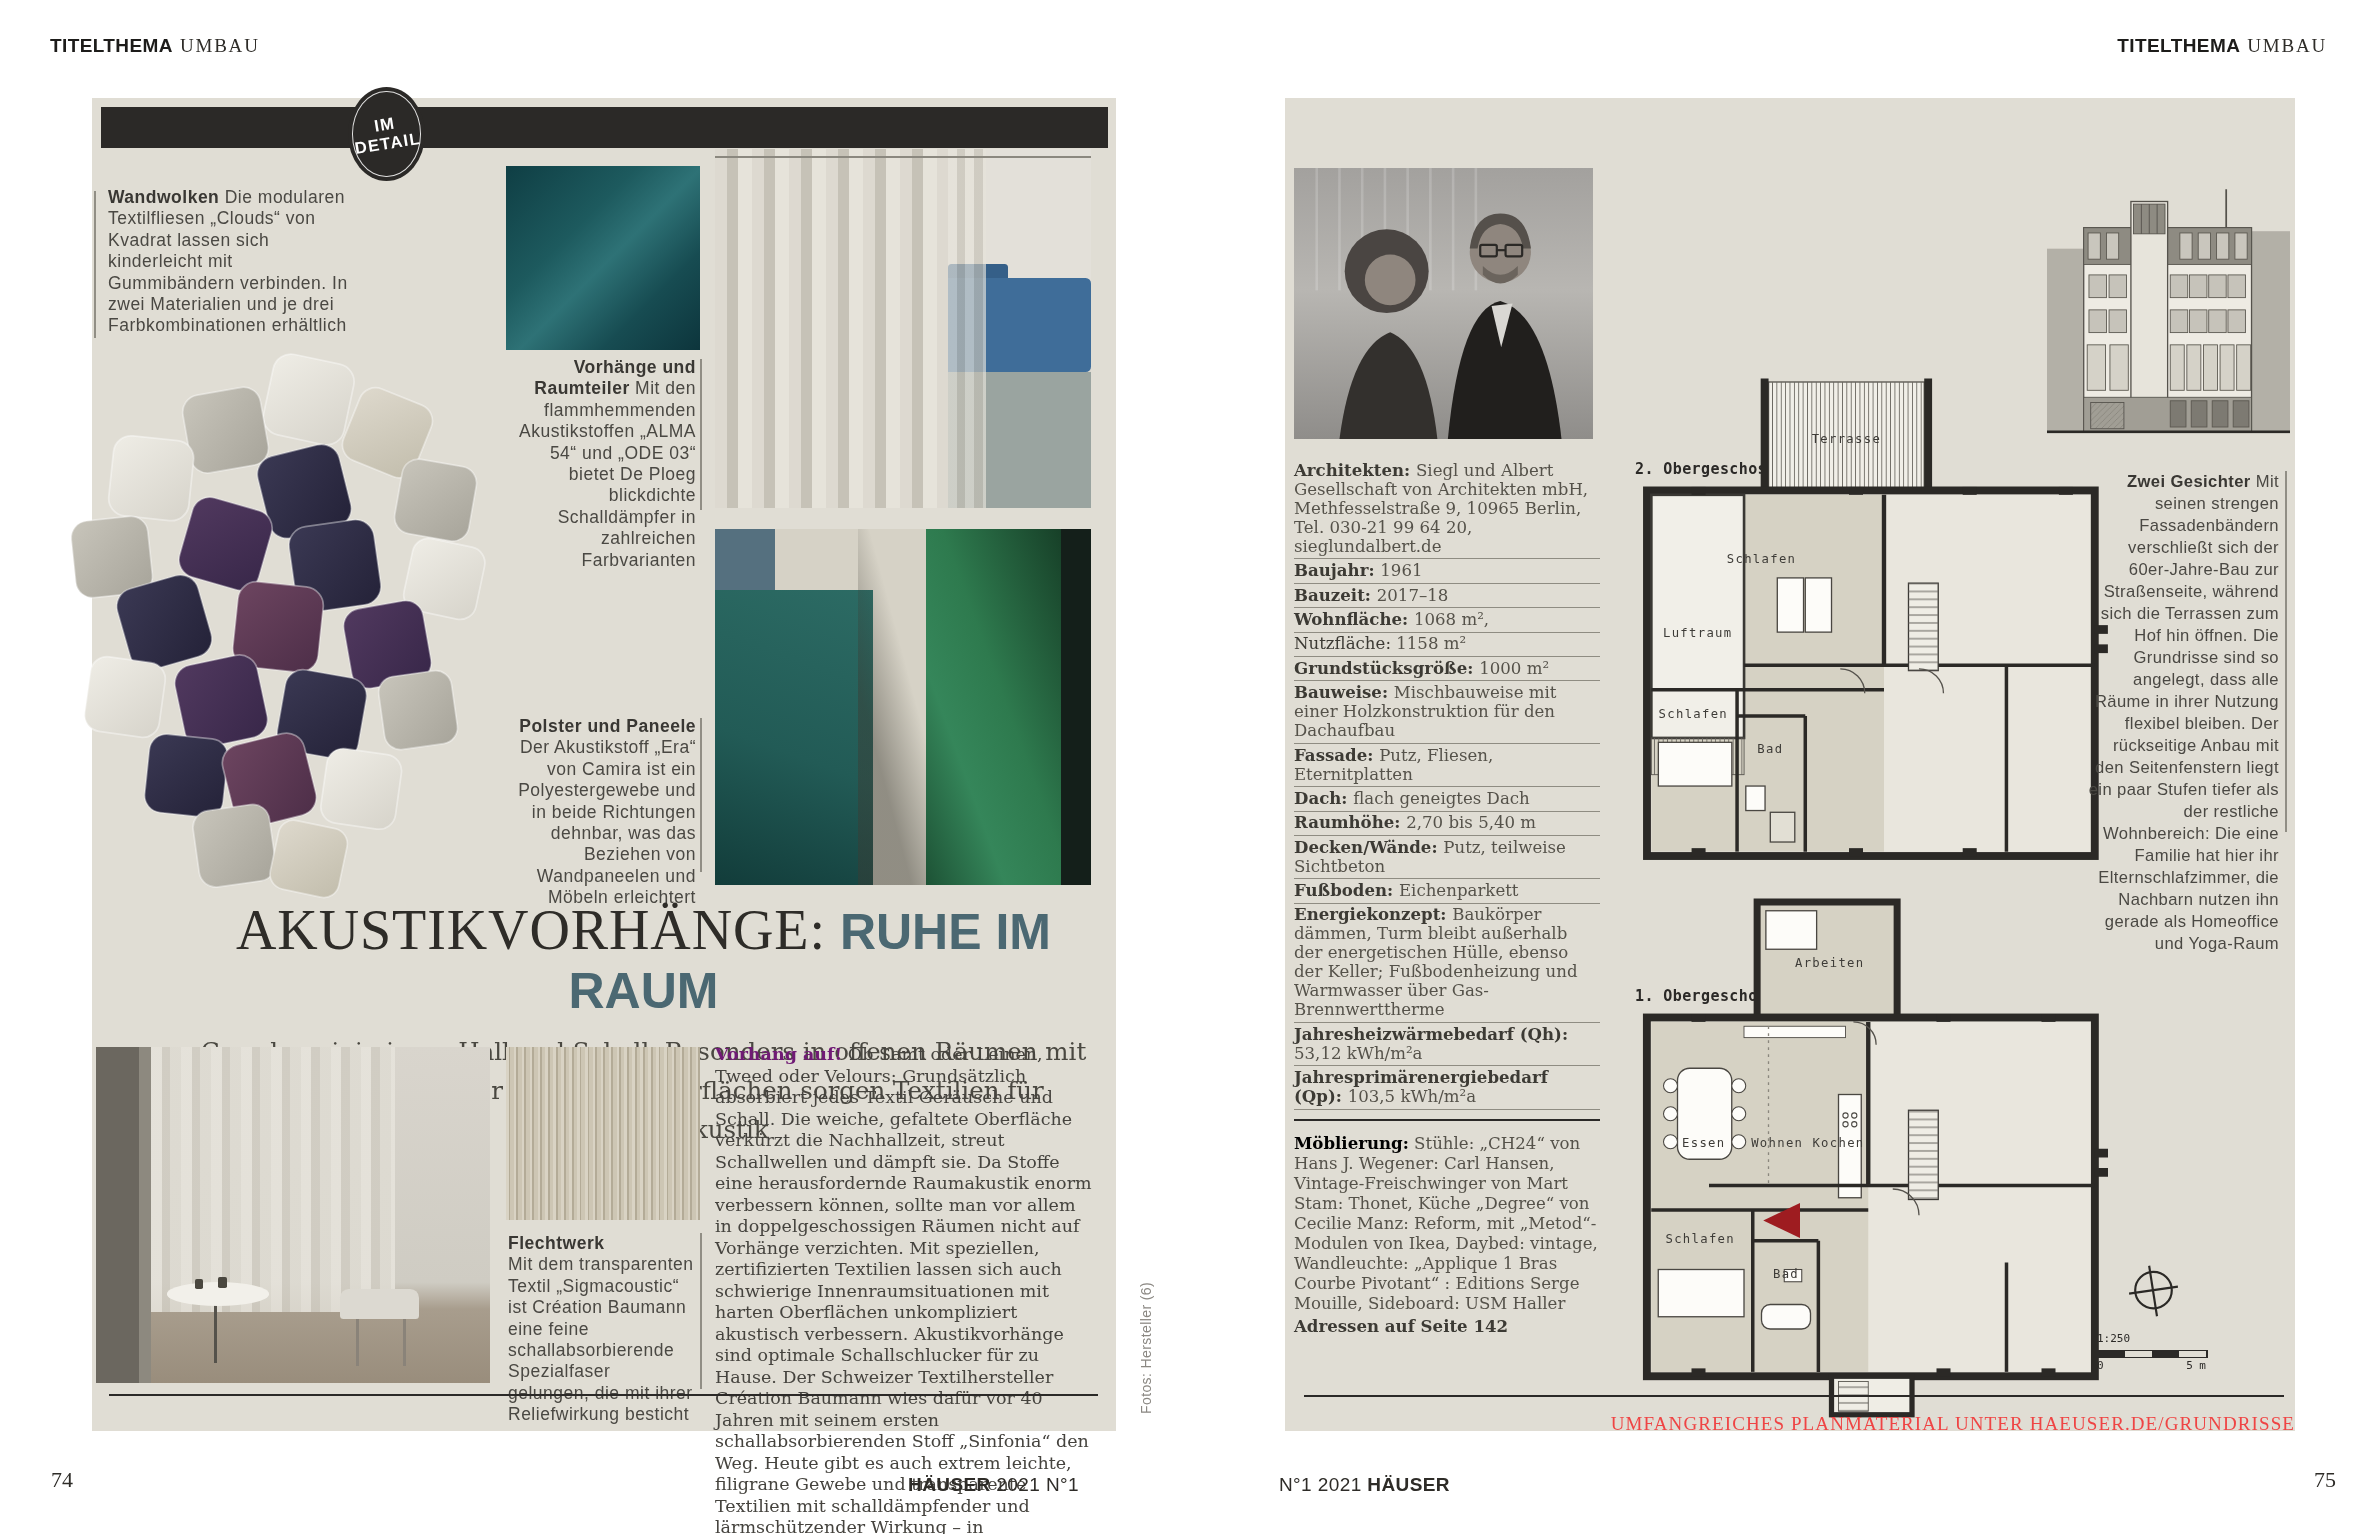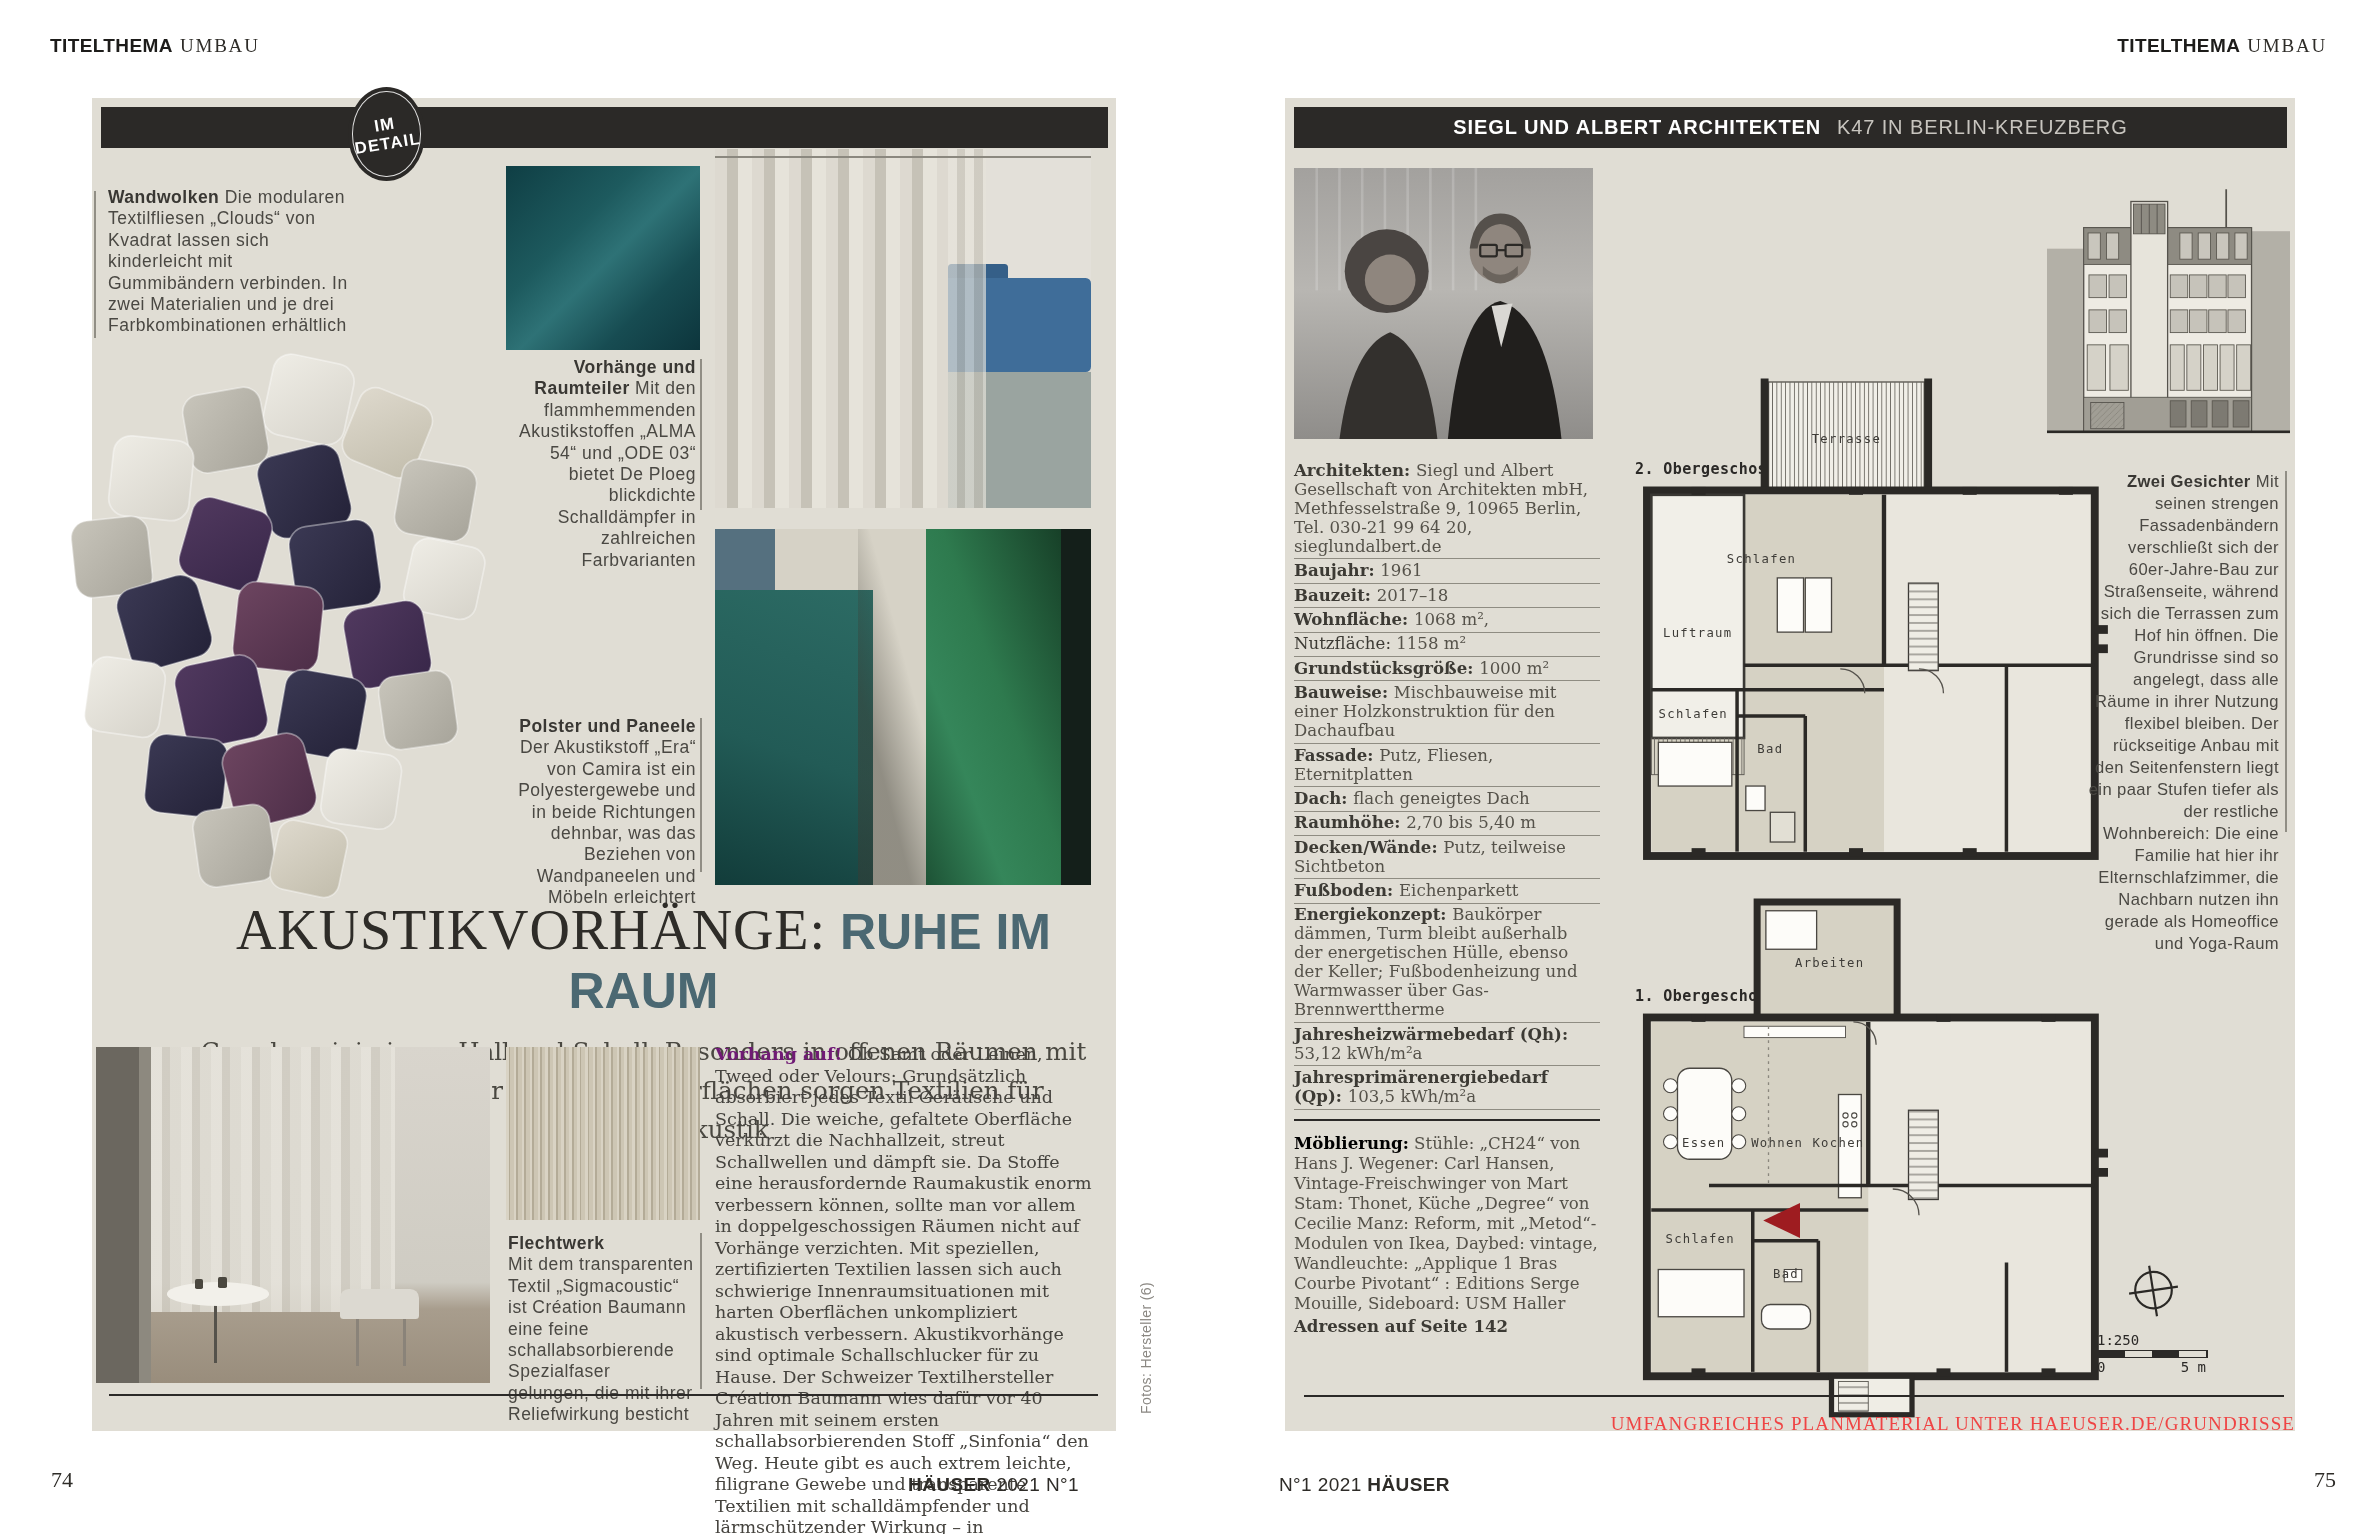--- a/index.html
+++ b/index.html
@@ -45,21 +45,21 @@
   .spec-divider{border-top:2.6px solid #2b2927;margin:8.8px 0 12.3px;}
   .furnishing{font-size:16.6px;line-height:20px;}
   .furnishing .lb{font-weight:bold;color:#000000;}
   .furnishing .boldline{font-weight:bold;color:#3c3a34;display:block;margin-top:1.8px;}
   .rightcol{position:absolute;left:2085px;top:471px;width:194px;text-align:right;
             font-family:"Liberation Sans",sans-serif;font-size:16.6px;line-height:22px;letter-spacing:0.4px;color:#4a4843;}
   .rightcol .lead{font-weight:bold;color:#393733;}
   .plan-title{position:absolute;font-family:"DejaVu Sans Mono",monospace;font-weight:bold;font-size:15px;letter-spacing:0.4px;color:#2b2927;}
   svg text{font-family:"DejaVu Sans Mono",monospace;fill:#3e3c38;}
   .roomlbl{font-size:14px;letter-spacing:1.5px;}
-  .scale-txt{position:absolute;font-family:"DejaVu Sans Mono",monospace;font-size:14px;color:#2b2927;}
+  .scale-txt{position:absolute;font-family:"DejaVu Sans Mono",monospace;font-size:11px;color:#2b2927;}
   .scalebar{position:absolute;left:2097px;top:1350px;width:109px;height:6.1px;border:0.9px solid #2b2927;
             background:repeating-linear-gradient(90deg,#2b2927 0 27px,#e0ddd4 27px 54px);}
   
   .swatch-teal{background:linear-gradient(135deg,#0f3e44 0%,#1d5a5e 35%,#2e7276 52%,#174c52 74%,#0d353c 100%);}
   .swatch-weave{background:
      repeating-linear-gradient(90deg,#d9d3c4 0 2.6px,#b3ab97 2.6px 4.4px,#cdc6b4 4.4px 7.9px),
      linear-gradient(180deg,#d5cebd,#c2bba8);}
   .photo-curtain{background:#dcd9d1;}
   .photo-curtain .wall{position:absolute;left:55%;top:0;width:45%;height:52%;background:#e3e0d9;}
   .photo-curtain .sofa{position:absolute;left:58%;top:36%;width:42%;height:26%;background:#3f6d99;border-radius:5.3px;}
@@ -239,25 +239,20 @@
   <div class="folio" style="left:788px;top:1474px;width:291px;text-align:right;">
     <b>HÄUSER</b> <span>2021 N°1</span>
   </div>
   <div class="credit">Fotos: Hersteller (6)</div>
 
   <div class="abs kicker" style="right:50px;top:35px;text-align:right;">
     <b>TITELTHEMA</b><span class="serif">UMBAU</span>
   </div>
 
   <div class="panel" style="left:1285px;top:98px;width:1010px;height:1333px;"></div>
-  <div class="bar" style="left:1294px;top:107px;width:993px;height:41px;">
-    <div class="bar-text">
-      <span>SIEGL UND ALBERT ARCHITEKTEN</span><span class="lite">K47 IN BERLIN-KREUZBERG</span>
-    </div>
-  </div>
 
   <svg class="abs" style="left:1294px;top:168px;" width="299" height="271" viewBox="0 0 342 310">
     <defs>
       <linearGradient id="cpbg" x1="0" y1="0" x2="0" y2="1">
         <stop offset="0" stop-color="#a3a19e"></stop>
           <stop offset="0.45" stop-color="#b8b6b2"></stop>
           <stop offset="1" stop-color="#8f8d8a"></stop>
       </linearGradient>
     </defs>
     <rect width="342" height="310" fill="url(#cpbg)"></rect>

